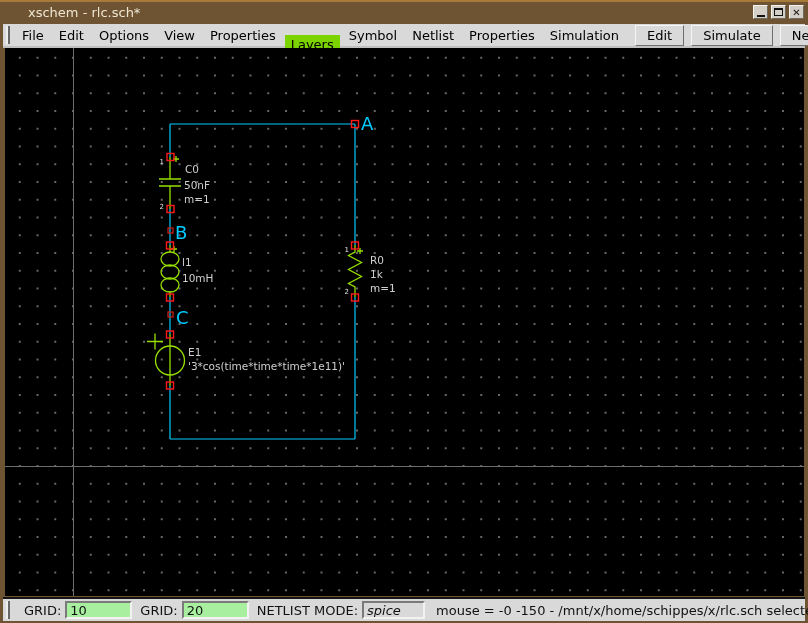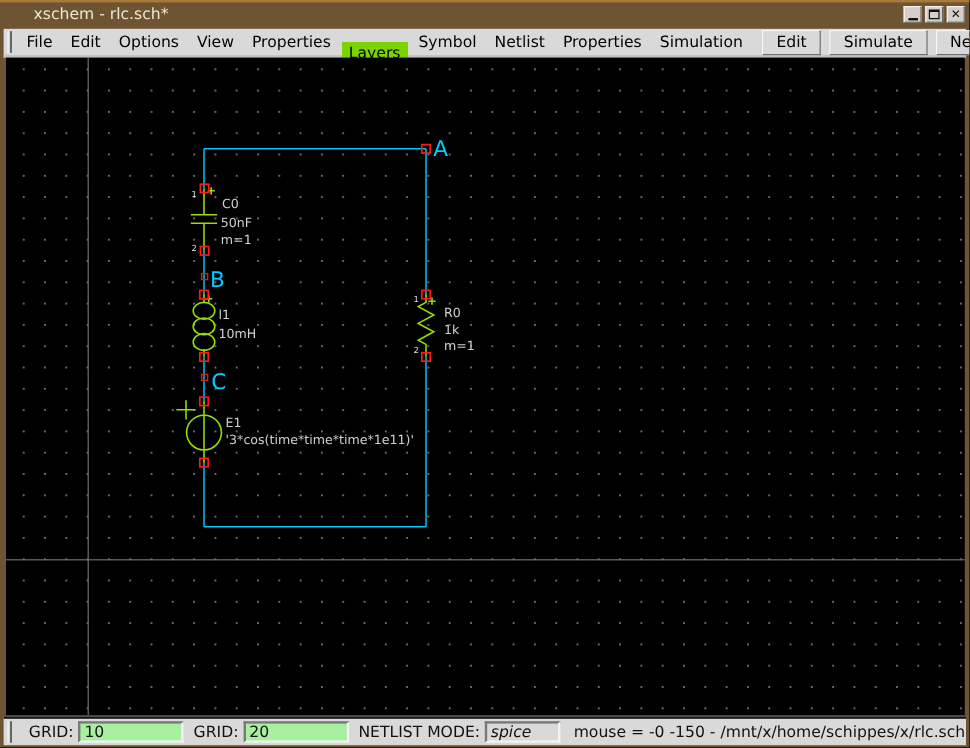--- a/index.html
+++ b/index.html
@@ -77,21 +77,21 @@
     display:flex; align-items:center;
     font-size:13px; color:#111; padding:0 5px 0 3px; white-space:nowrap;
   }
   .sb-label { margin:0 4px 0 8px; }
   .sb-label:first-of-type { margin-left:4px; }
   .sb-input {
     height:18px; font-size:13px; font-family:"DejaVu Sans", sans-serif;
     border:2px solid; border-color:#7a7a7a #f2f2f2 #f2f2f2 #7a7a7a;
     padding:0 3px; color:#111;
   }
-  .sb-green { background:#a8f0a0; width:88px; }
+  .sb-green { background:#a8f0a0; width:67px; }
   .sb-gray  { background:#d9d9d9; width:63px;font-style:italic; }
   .sb-mouse { margin-left:11px; }
 </style>
 </head>
 <body>
 
 <div class="window">
 
   <div class="titlebar">
     <span>xschem - rlc.sch*</span>

